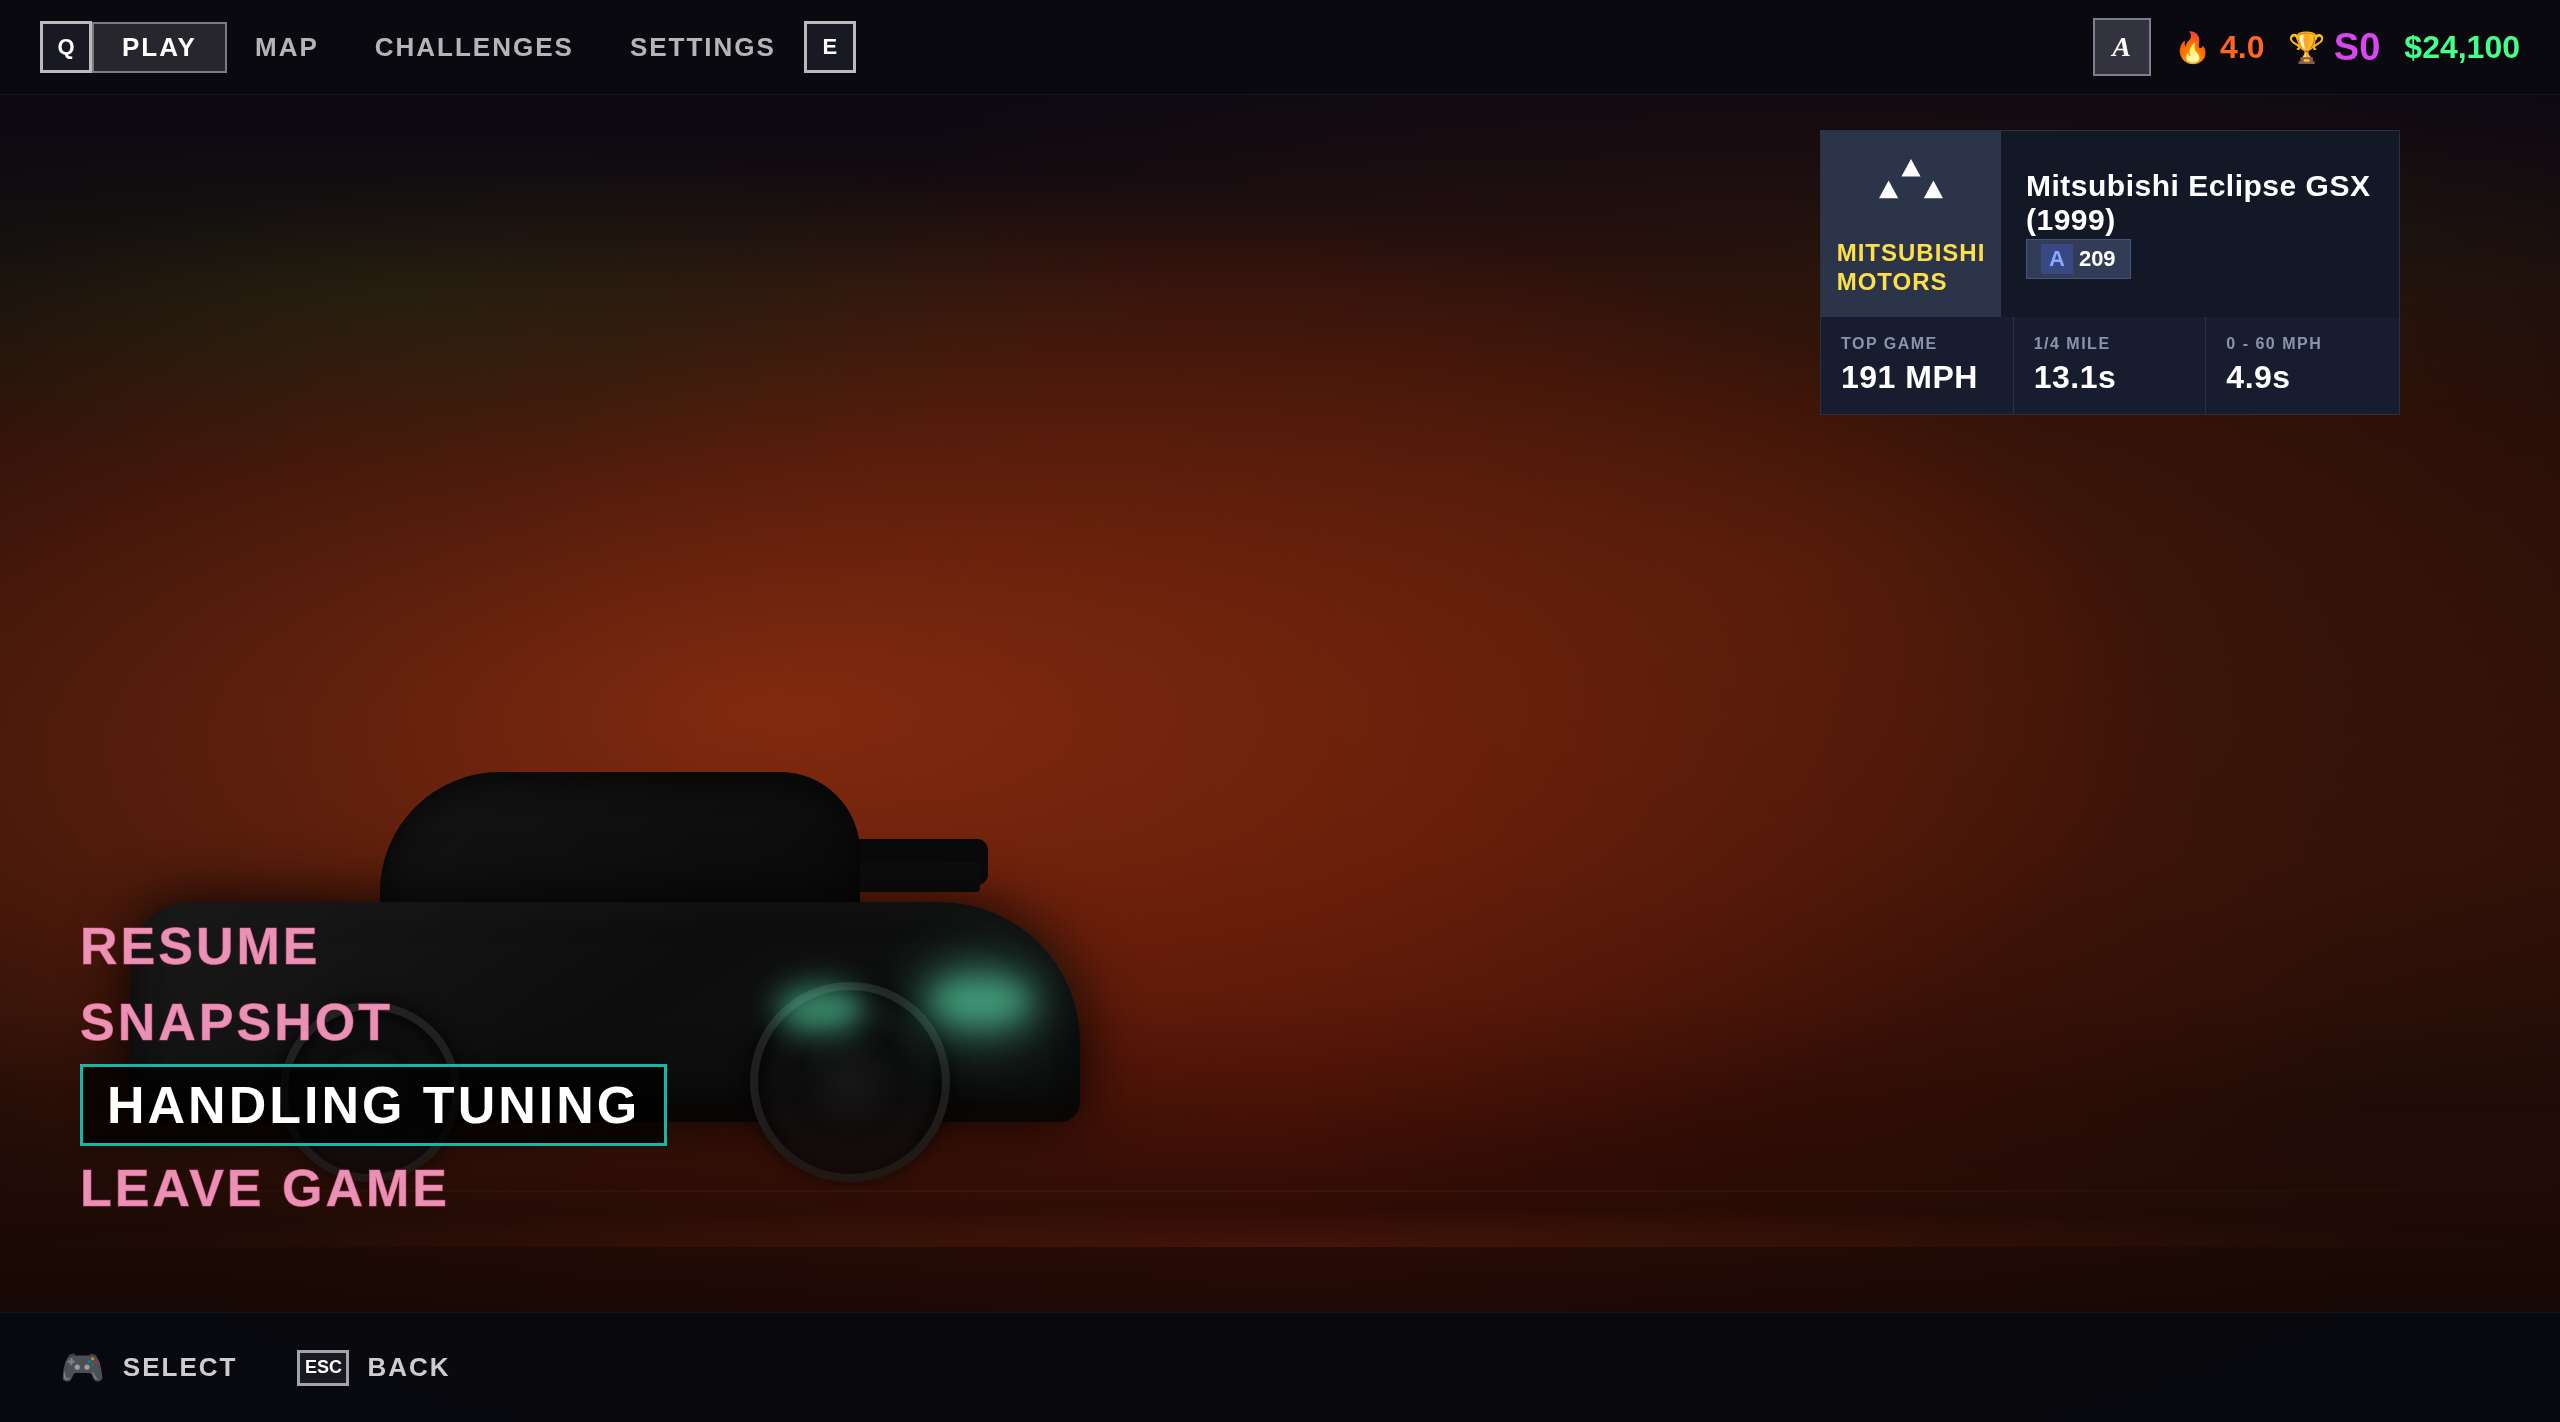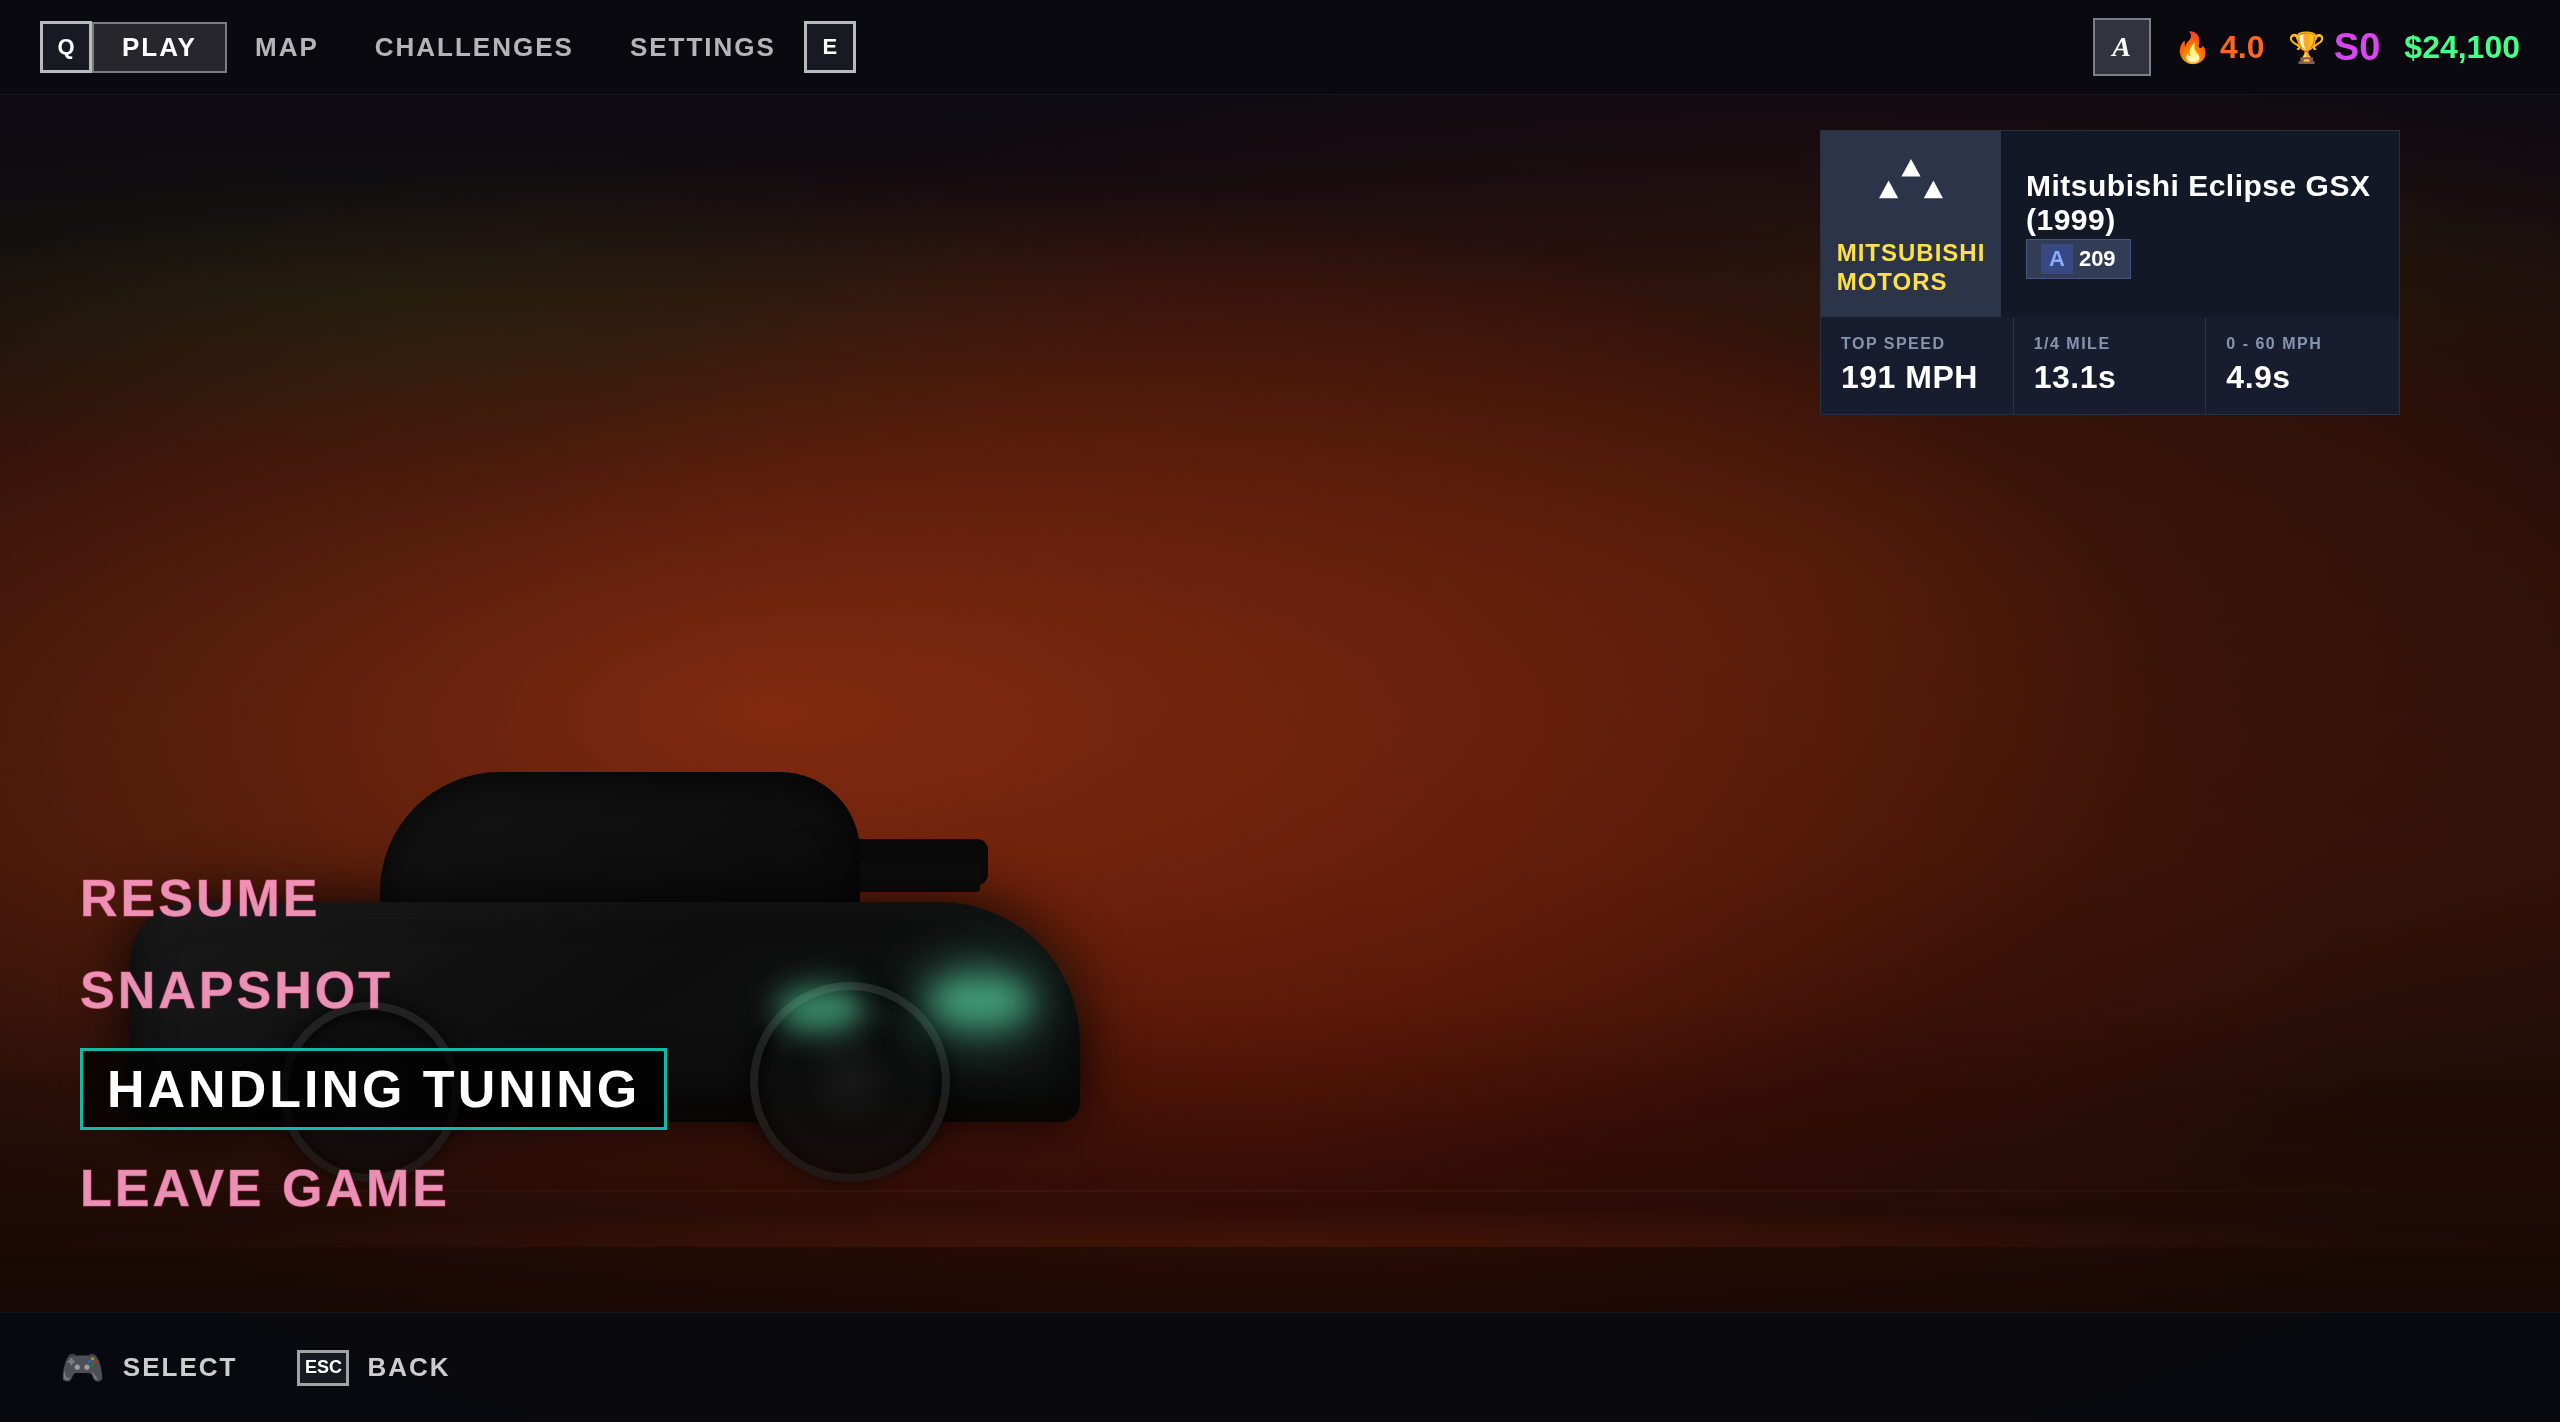--- a/index.html
+++ b/index.html
@@ -377,21 +377,20 @@
     }
 
     .menu-item {
       font-size: 52px;
       font-weight: 900;
       font-family: 'Arial Black', Arial, sans-serif;
       letter-spacing: 3px;
       cursor: pointer;
       padding: 4px 0;
       text-transform: uppercase;
-      margin-top: 16px;
     }
 
     .menu-item.normal {
       color: rgba(255, 160, 200, 0.9);
       -webkit-text-stroke: 1px rgba(255, 100, 160, 0.5);
     }
 
     .menu-item.selected {
       color: white;
       background: rgba(0,0,0,0.7);
@@ -574,21 +573,21 @@
       <div class="car-name-text">Mitsubishi Eclipse GSX (1999)</div>
       <div class="car-class-badge">
         <span class="class-letter">A</span>
         <span class="class-number">209</span>
       </div>
     </div>
   </div>
 
   <div class="car-stats-row">
     <div class="stat-cell">
-      <div class="stat-label">TOP SPEED</div>
+      <div class="stat-label">TOP GAME</div>
       <div class="stat-value">191 MPH</div>
     </div>
     <div class="stat-cell">
       <div class="stat-label">1/4 MILE</div>
       <div class="stat-value">13.1s</div>
     </div>
     <div class="stat-cell">
       <div class="stat-label">0 - 60 MPH</div>
       <div class="stat-value">4.9s</div>
     </div>

